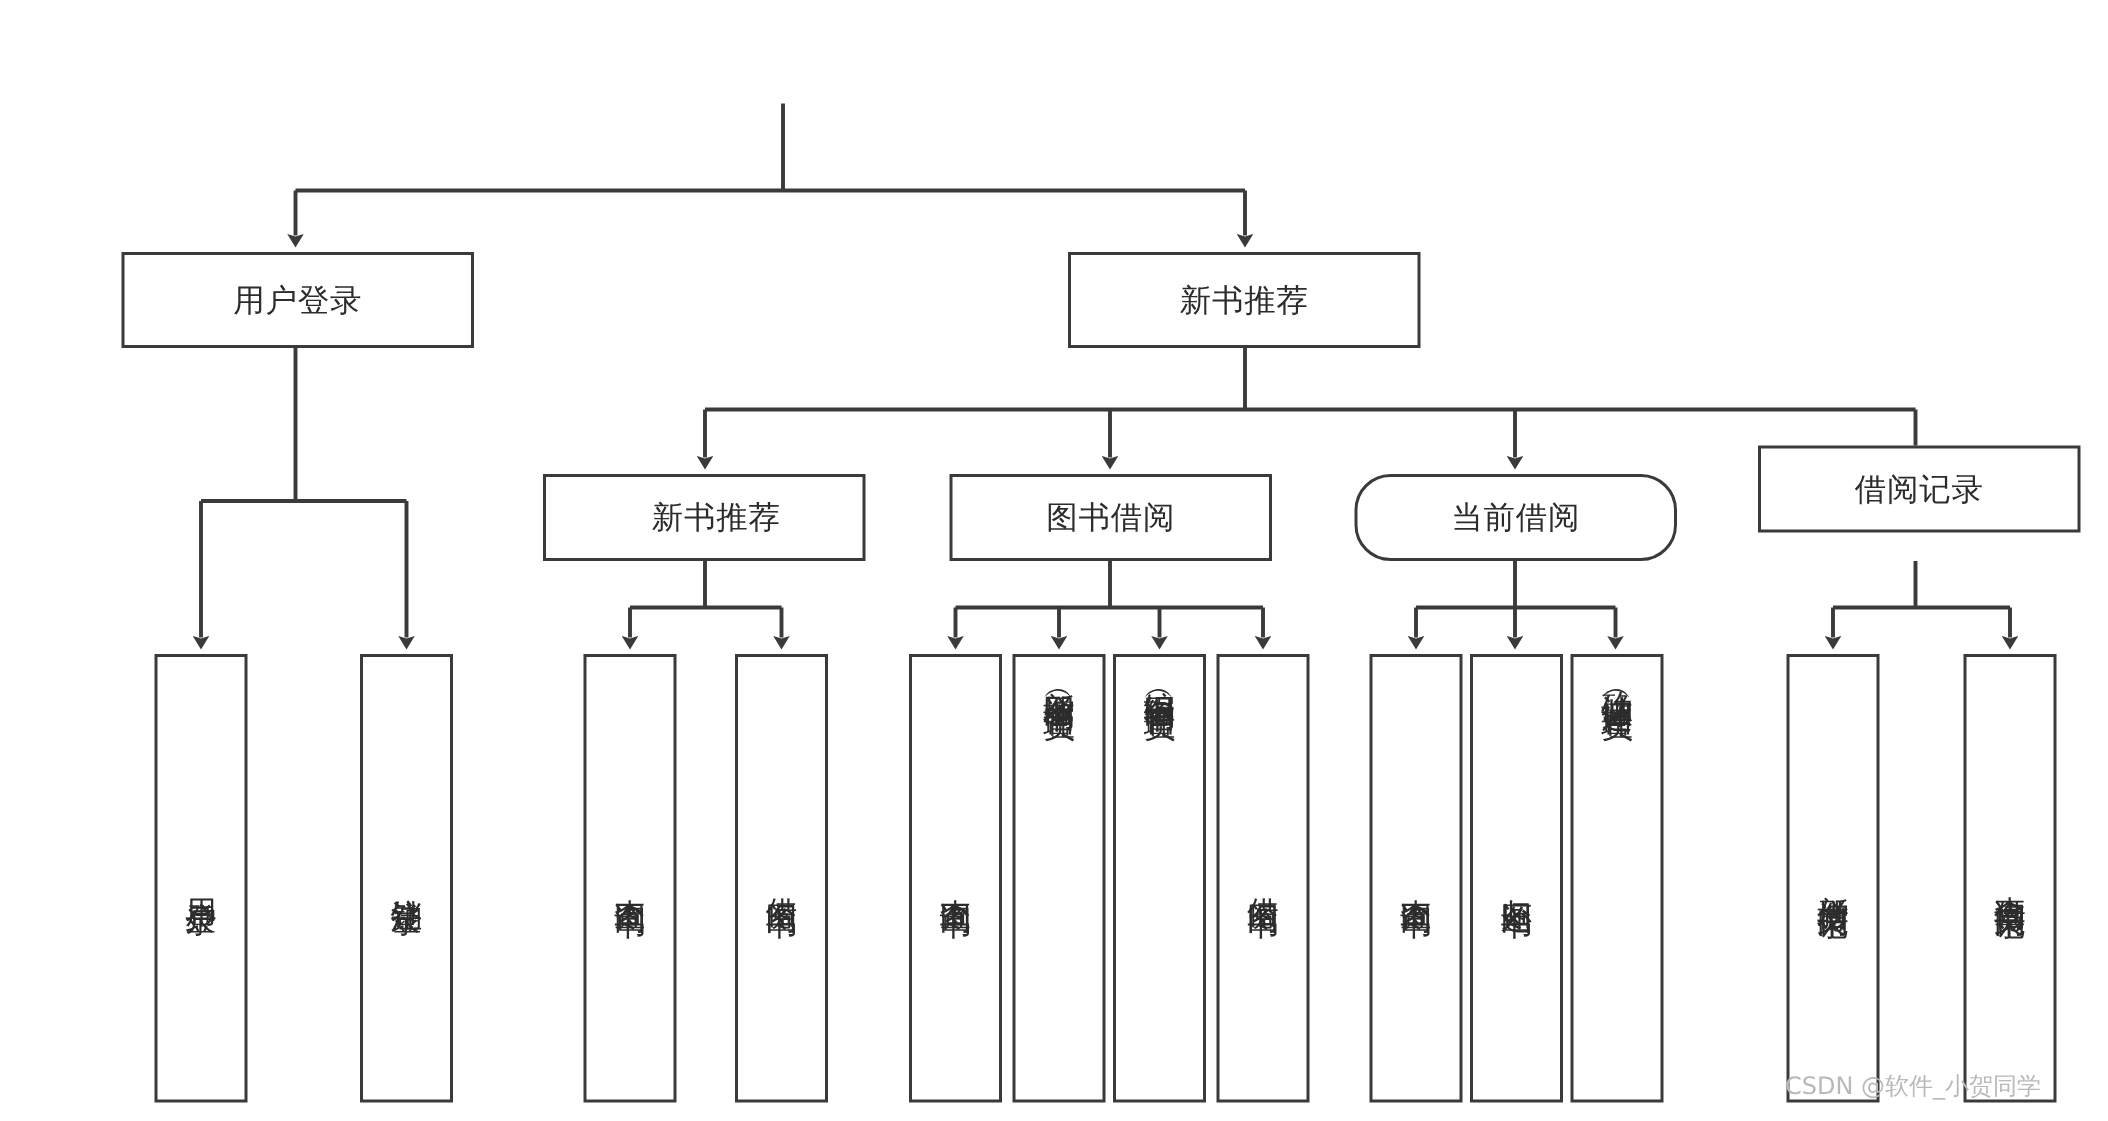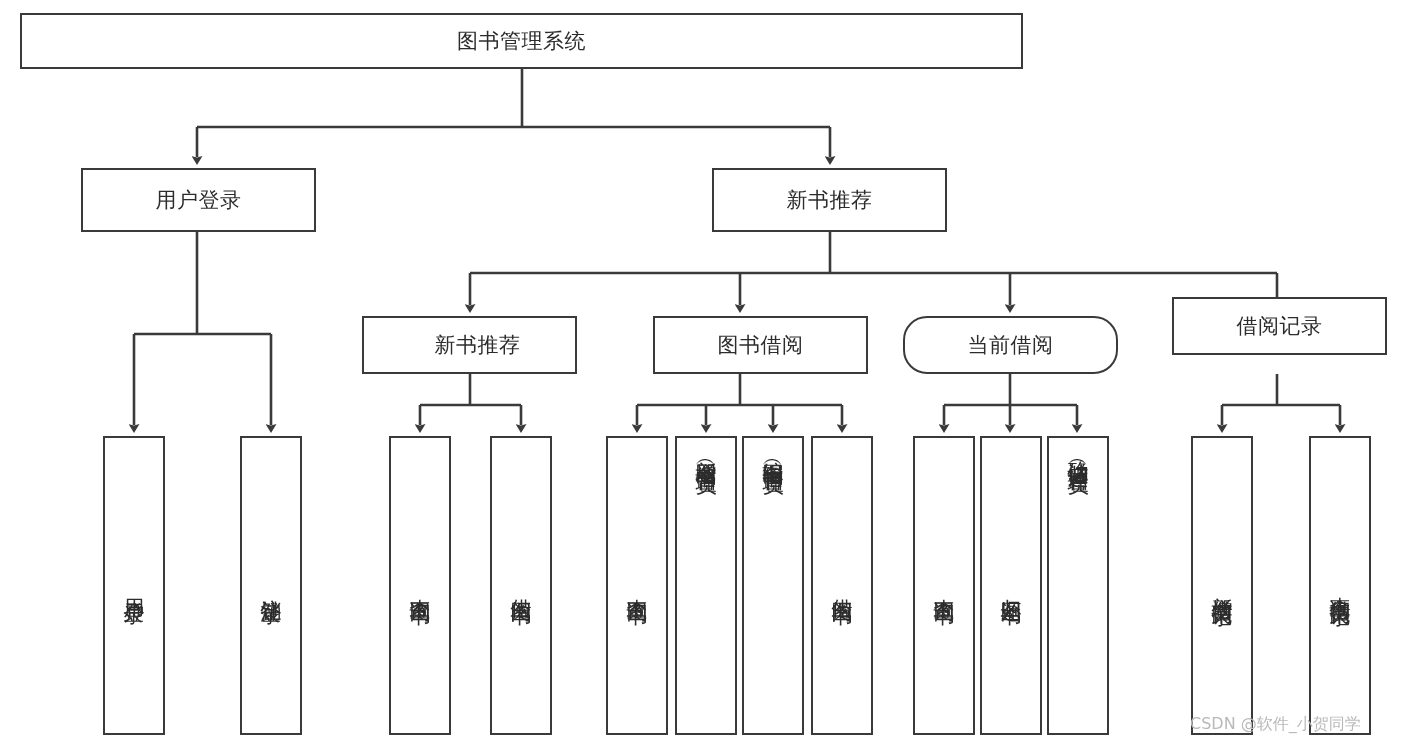--- a/index.html
+++ b/index.html
@@ -121,35 +121,32 @@
       <path d="M1010,405 L1010,425" marker-end="url(#arrow)"></path>
       <path d="M1077,405 L1077,425" marker-end="url(#arrow)"></path>
 
       <path d="M1277,374 L1277,405"></path>
       <path d="M1222,405 L1340,405"></path>
       <path d="M1222,405 L1222,425" marker-end="url(#arrow)"></path>
       <path d="M1340,405 L1340,425" marker-end="url(#arrow)"></path>
     </g>
   </svg>
 
-  <div class="node h" style="left:20px; top:13px; width:1003px; height:56px;">
-    <span class="label">图书管理系统</span>
-  </div>
 
   <div class="node h" style="left:81px; top:168px; width:235px; height:64px;">
     <span class="label">用户登录</span>
   </div>
   <div class="node h" style="left:712px; top:168px; width:235px; height:64px;">
     <span class="label">新书推荐</span>
   </div>
 
   <div class="node h" style="left:362px; top:316px; width:215px; height:58px;padding-left:16px;">
     <span class="label">新书推荐</span>
   </div>
-  <div class="node h" style="left:633px; top:316px; width:215px; height:58px;margin-left:20px;">
+  <div class="node h" style="left:633px; top:316px; width:215px; height:58px;">
     <span class="label">图书借阅</span>
   </div>
   <div class="node h" style="left:903px; top:316px; width:215px; height:58px;border-radius:24px;">
     <span class="label">当前借阅</span>
   </div>
   <div class="node h" style="left:1172px; top:297px; width:215px; height:58px;">
     <span class="label">借阅记录</span>
   </div>
 
   <div class="node v mid" style="left:103px; top:436px; width:62px; height:299px;">

